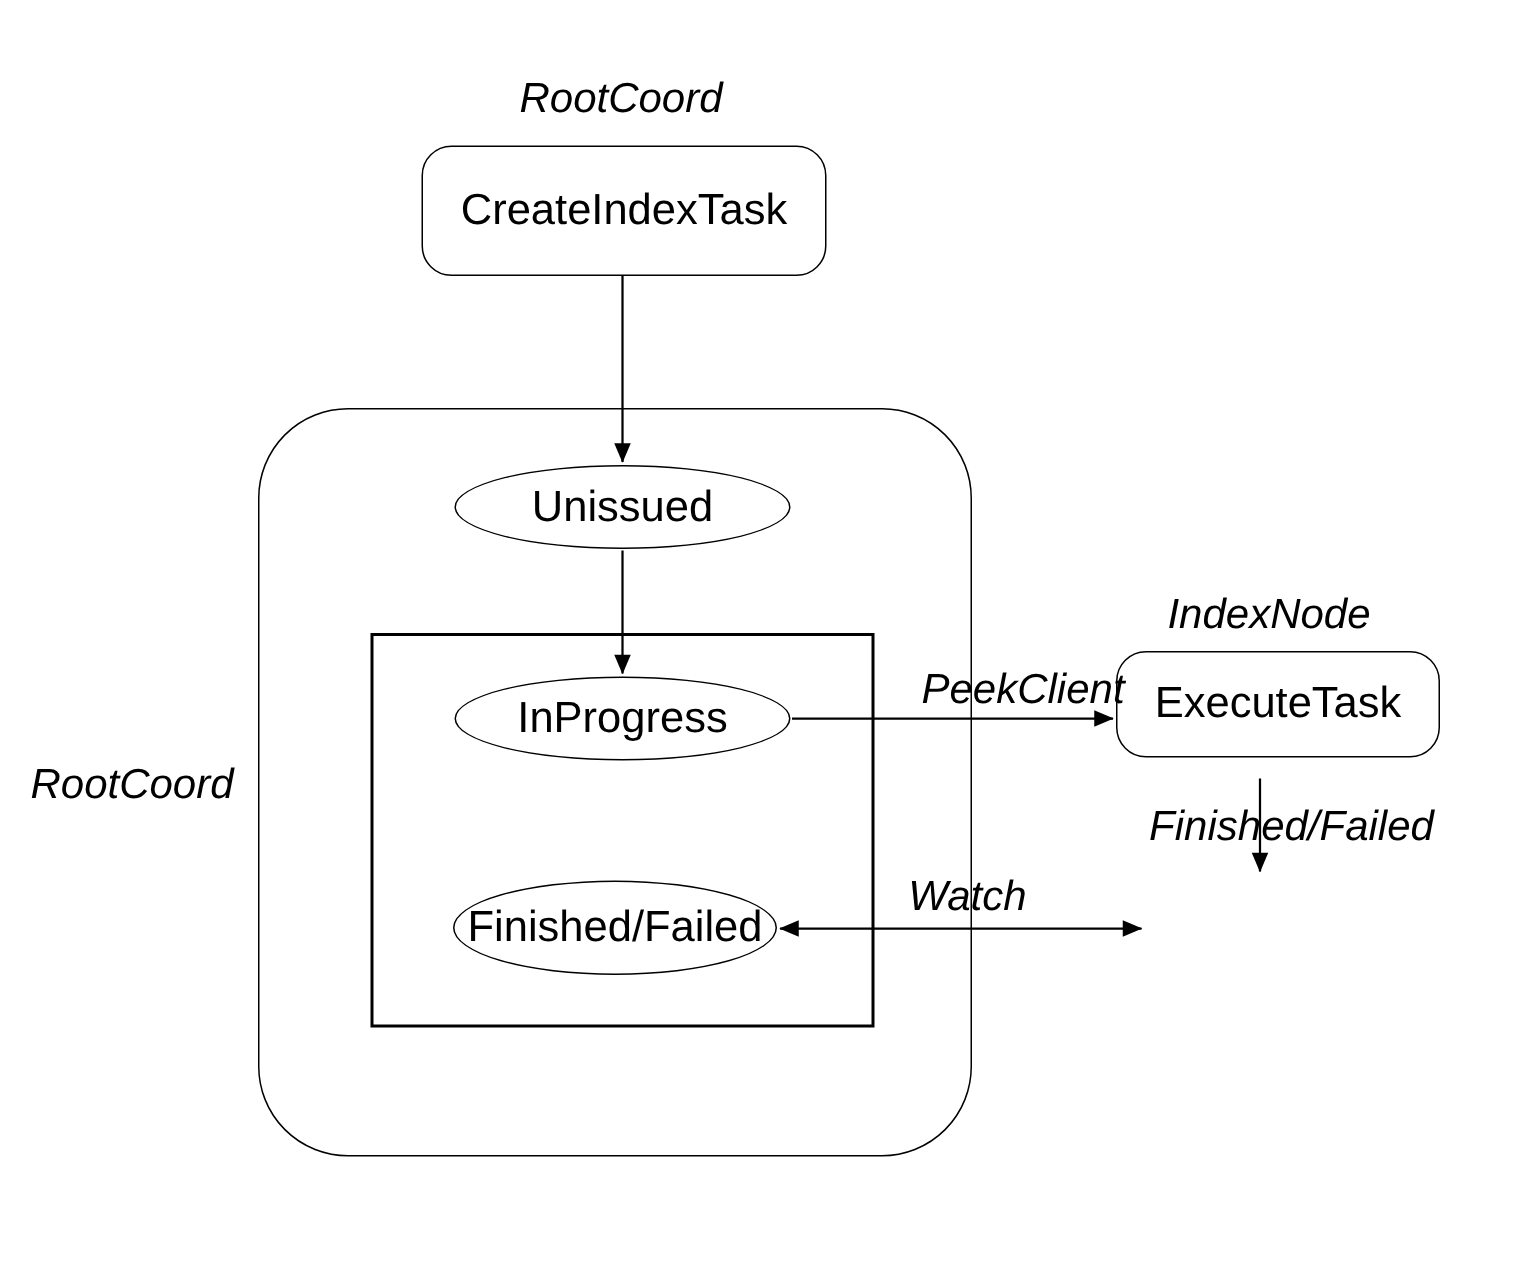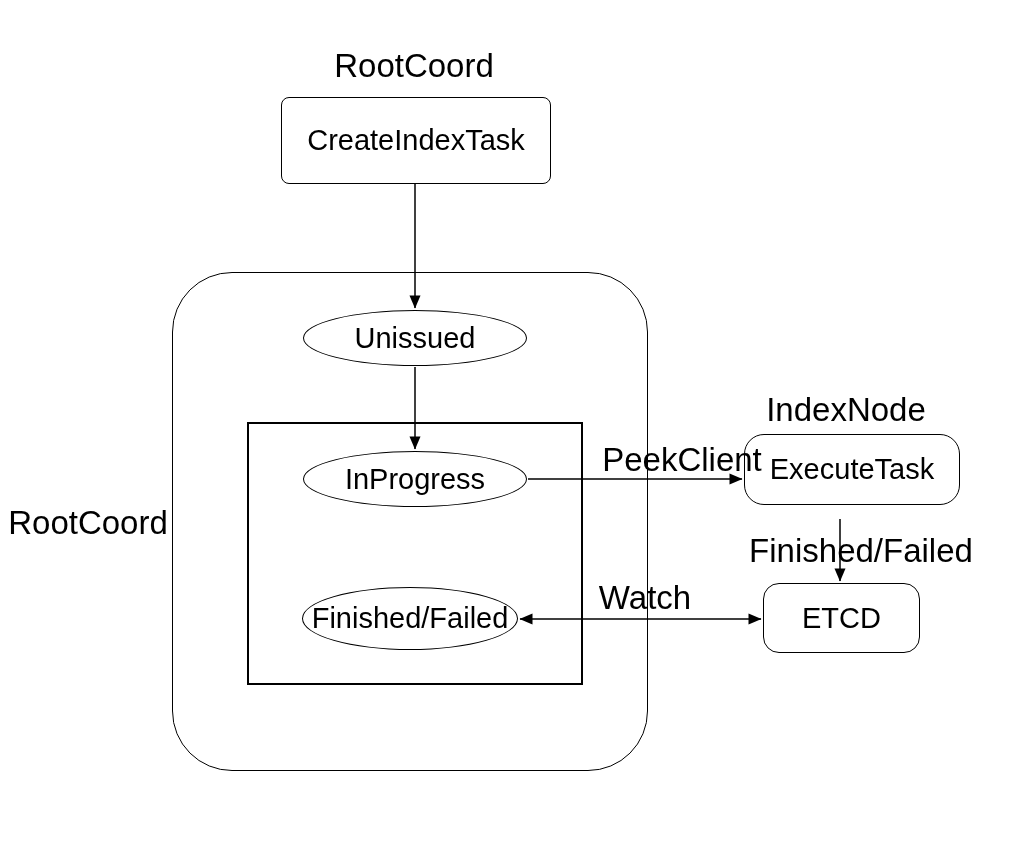--- a/index.html
+++ b/index.html
@@ -34,23 +34,24 @@
     line-height: 1;
     white-space: nowrap;
   }
   .ellipse {
     border-radius: 50%;
     border-width: 1.4px;
   }
   .label {
     position: absolute;
     transform: translate(-50%, -50%);
-    font-size: 33px;
+    font-size: 28px;
     line-height: 1.15;
     white-space: nowrap;
+    font-style: italic;
   }
   svg.arrows {
     position: absolute;
     left: 0;
     top: 0;
     width: 1014px;
     height: 848px;
     pointer-events: none;
   }
   svg.arrows line {
@@ -67,43 +68,40 @@
 
   <div class="group" style="left:247px; top:422px; width:336px; height:263px; border-width:2px;"></div>
 
   <div class="label" style="left:414px; top:66px;">RootCoord</div>
 
   <div class="label" style="left:88px; top:523px;">RootCoord</div>
 
   <div class="label" style="left:846px; top:410px;">IndexNode</div>
 
 
-  <div class="node" style="left:281px; top:97px; width:270px; height:87px; border-radius:8px;">
+  <div class="node" style="left:281px; top:97px; width:270px; height:87px; border-radius:20px;">
     <span>CreateIndexTask</span>
   </div>
 
   <div class="node ellipse" style="left:303px; top:310px; width:224px; height:56px;">
     <span>Unissued</span>
   </div>
 
   <div class="node ellipse" style="left:303px; top:451px; width:224px; height:56px;">
     <span>InProgress</span>
   </div>
 
   <div class="node ellipse" style="left:302px; top:587px; width:216px; height:63px;">
     <span>Finished/Failed</span>
   </div>
 
   <div class="node" style="left:744px; top:434px; width:216px; height:71px; border-radius:20px;">
     <span>ExecuteTask</span>
   </div>
 
-  <div class="node" style="left:763px; top:583px; width:157px; height:70px; border-radius:16px;">
-    <span>ETCD</span>
-  </div>
 
   <div class="label" style="left:657px; top:460px;margin-left:25px;">PeekClient</div>
 
   <div class="label" style="left:861px; top:551px;">Finished/Failed</div>
 
   <div class="label" style="left:645px; top:598px;">Watch</div>
 
   <svg class="arrows" viewBox="0 0 1014 848" xmlns="http://www.w3.org/2000/svg">
     <defs>
       <marker id="arrowhead" viewBox="0 0 14 14" refX="13" refY="7" markerWidth="14" markerHeight="14" markerUnits="userSpaceOnUse" orient="auto-start-reverse">

